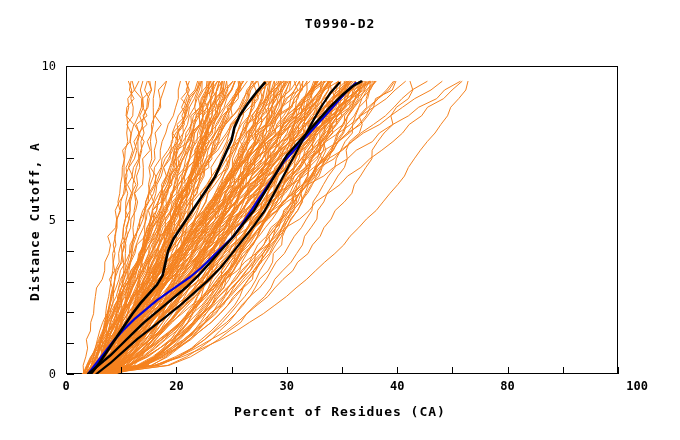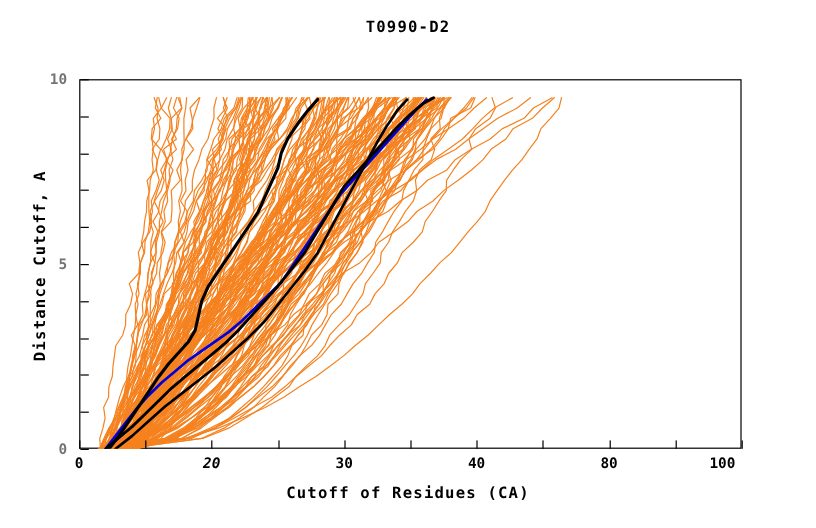--- a/index.html
+++ b/index.html
@@ -18,22 +18,22 @@
   }
   #svgwrap{position:absolute;left:66px;top:66px;width:552px;height:308px;}
   #svgwrap svg{display:block;}
 
   .tick{position:absolute;background:#000;}
   .xtick{width:1px;height:7px;top:367px;}
   .ytick{height:1px;width:7px;left:67px;}
 
   .xlab{position:absolute;top:379px;font-size:12px;font-weight:bold;
         color:#000;text-align:center;width:60px;}
-  .ylab{position:absolute;left:28px;font-size:12px;font-weight:bold;
-        color:#737373;text-align:right;width:28px;}
+  .ylab{position:absolute;left:28px;font-size:12px;font-weight:normal;
+        color:#000000;text-align:right;width:28px;}
 
   #xaxis-title{
     position:absolute;left:0;top:404px;width:680px;text-align:center;
     font-size:13px;font-weight:bold;color:#000;letter-spacing:1px;
   }
   #yaxis-title{
     position:absolute;left:-86px;top:214px;width:240px;text-align:center;
     font-size:13px;font-weight:bold;color:#000;letter-spacing:1px;
     transform:rotate(-90deg);transform-origin:center center;
   }
@@ -261,26 +261,26 @@
       <div class="tick ytick" style="top: 250.8px;"></div>
       <div class="tick ytick" style="top: 220px;"></div>
       <div class="tick ytick" style="top: 189.2px;"></div>
       <div class="tick ytick" style="top: 158.4px;"></div>
       <div class="tick ytick" style="top: 127.6px;"></div>
       <div class="tick ytick" style="top: 96.8px;"></div>
       <div class="tick ytick" style="top: 66px;"></div>
     </div>
   <div id="ticklabels">
       <div class="xlab" style="left: 36px;">0</div>
-      <div class="xlab" style="left: 146.4px; font-style: italic;">20</div>
+      <div class="xlab" style="left: 146.4px;">20</div>
       <div class="xlab" style="left: 256.8px;">30</div>
       <div class="xlab" style="left: 367.2px;">40</div>
       <div class="xlab" style="left: 477.6px;">80</div>
-      <div class="xlab" style="left: 572px;">100</div>
+      <div class="xlab" style="left: 588px; text-align: right;">100</div>
       <div class="ylab" style="top: 367px;">0</div>
       <div class="ylab" style="top: 213px;">5</div>
       <div class="ylab" style="top: 59px;">10</div>
     </div>
 
-  <div id="xaxis-title">Cutoff of Residues (CA)</div>
+  <div id="xaxis-title">Percent of Residues (CA)</div>
   <div id="yaxis-title">Distance Cutoff, A</div>
 
 </div>
 
 </body></html>

